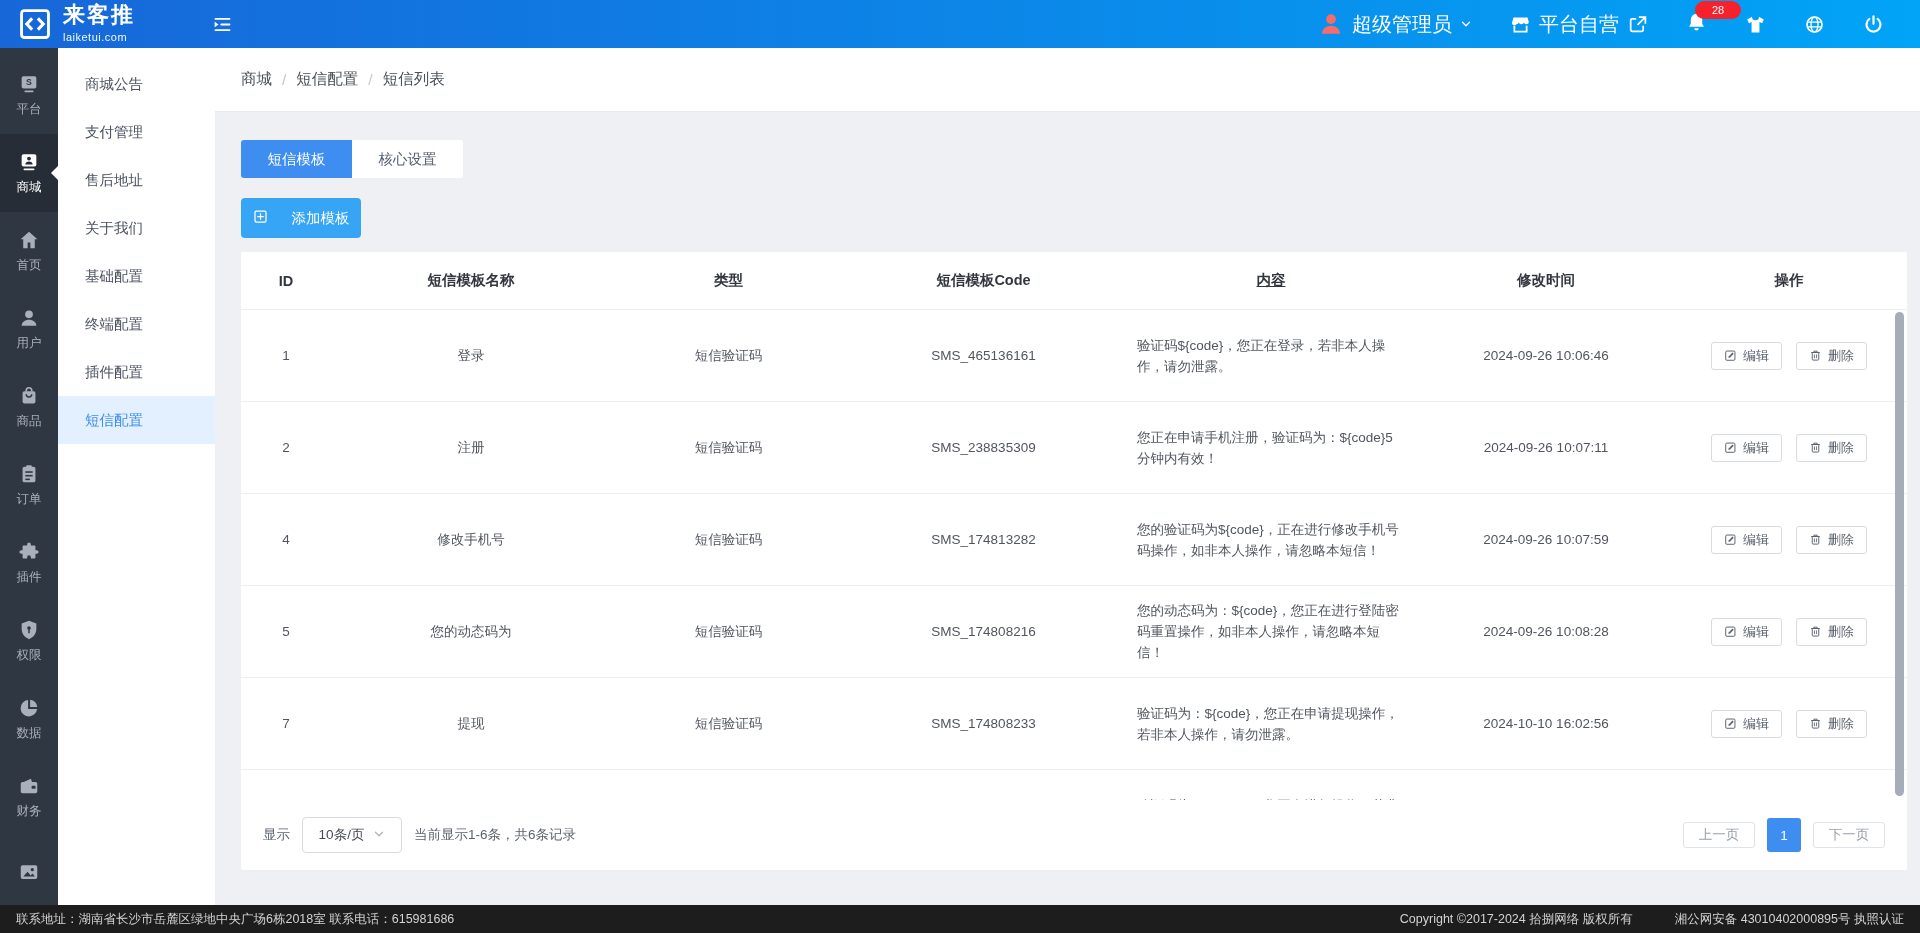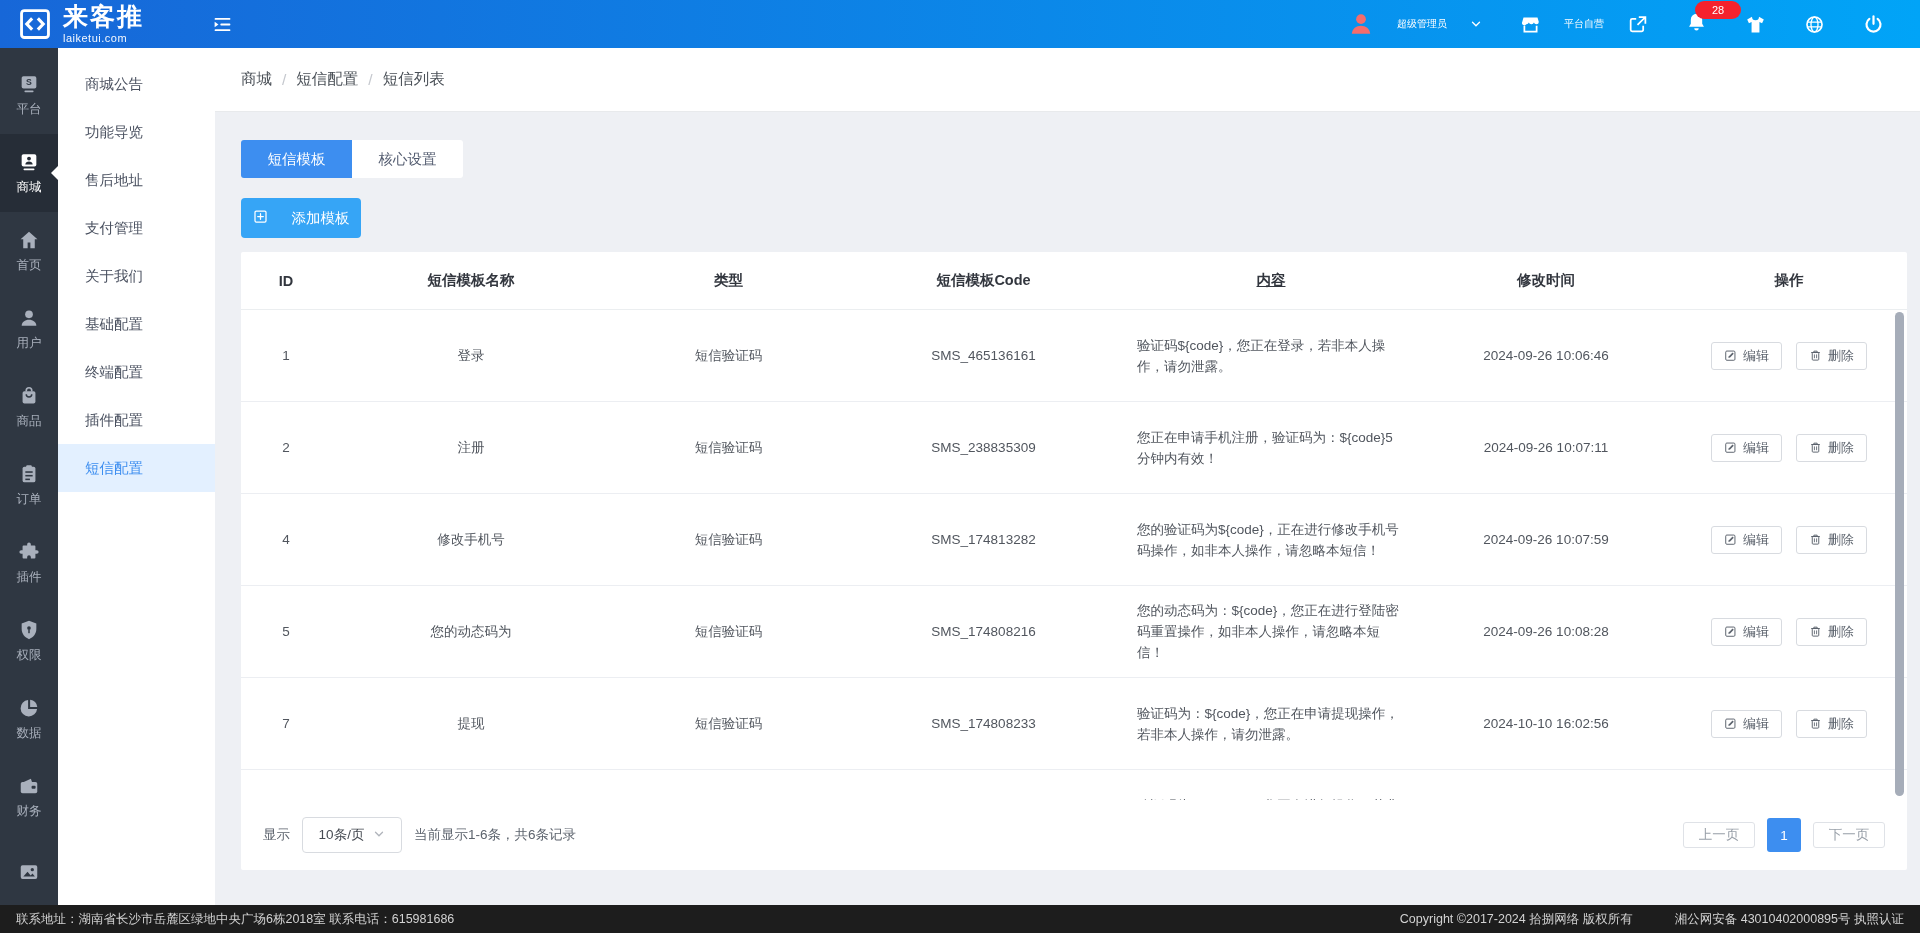--- a/index.html
+++ b/index.html
@@ -7,26 +7,26 @@
   .app { position:relative; width:1920px; height:933px; overflow:hidden; background:#eef0f4;
          --accent:#3d8ef0; --add-btn:#36a5f6; --badge:#f5222d; --topbar-start:#1767d8; --topbar-end:#01a4f7;
          --rail-bg:#2f3742; --rail-active:#262d37; --submenu-active-bg:#e3f0ff; }
 
   
   .topbar { position:absolute; top:0; left:0; width:100%; height:48px; z-index:30;
             background:linear-gradient(90deg,var(--topbar-start),var(--topbar-end));
             display:flex; align-items:center; color:#fff; }
   .logo { display:flex; align-items:center; gap:11px; padding-left:18px; width:196px; }
   .logo-mark svg { width:34px; height:34px; display:block; }
-  .logo-title { font-size:25px; font-weight:bold; letter-spacing:2px; line-height:1; }
+  .logo-title { font-size:22px; font-weight:bold; letter-spacing:2px; line-height:1;font-family:Liberation Mono, monospace; }
   .logo-sub { font-size:11px; opacity:.95; margin-top:3px; letter-spacing:.5px; }
   .collapse { margin-left:16px; cursor:pointer; display:flex; }
   .collapse svg { width:21px; height:21px; }
   .topbar-right { margin-left:auto; display:flex; align-items:center; gap:38px; padding-right:36px; }
-  .user-chip, .shop-chip { display:flex; align-items:center; gap:23px; cursor:pointer; font-size:10px; }
+  .user-chip, .shop-chip { display:flex; align-items:center; gap:8px; cursor:pointer; font-size:20px; }
   .avatar svg { width:26px; height:26px; color:#f56c6c; display:block; }
   .chev svg { width:12px; height:12px; display:block; }
   .tb-ico { display:flex; cursor:pointer; }
   .tb-ico svg { width:21px; height:21px; }
   .bell-wrap { position:relative; }
   .badge { position:absolute; top:-11px; left:9px; background:var(--badge); color:#fff; font-size:11px;
            min-width:24px; height:18px; border-radius:9px; display:flex; align-items:center;
            justify-content:center; padding:0 17px; }
 
   
@@ -287,23 +287,22 @@
             <circle cx="15.6" cy="9.5" r="1.8" fill="#2f3742"></circle>
             <path d="M5.8 17l4.6-5.2 3.4 4 2-2.2 2.6 3.4z" fill="#2f3742"></path>
           </svg>
         </span>
         <span class="rail-label"></span>
       </div>
     </nav>
 
   <nav class="submenu" id="submenu">
       <div class="submenu-item">商城公告</div>
-      <div class="submenu-item">功能导览</div>
+      <div class="submenu-item">支付管理</div>
       <div class="submenu-item">售后地址</div>
-      <div class="submenu-item">支付管理</div>
       <div class="submenu-item">关于我们</div>
       <div class="submenu-item">基础配置</div>
       <div class="submenu-item">终端配置</div>
       <div class="submenu-item">插件配置</div>
       <div class="submenu-item active">短信配置</div>
     </nav>
 
   <main class="main">
     <div class="breadcrumb-bar">
       <span class="crumb">商城</span>

